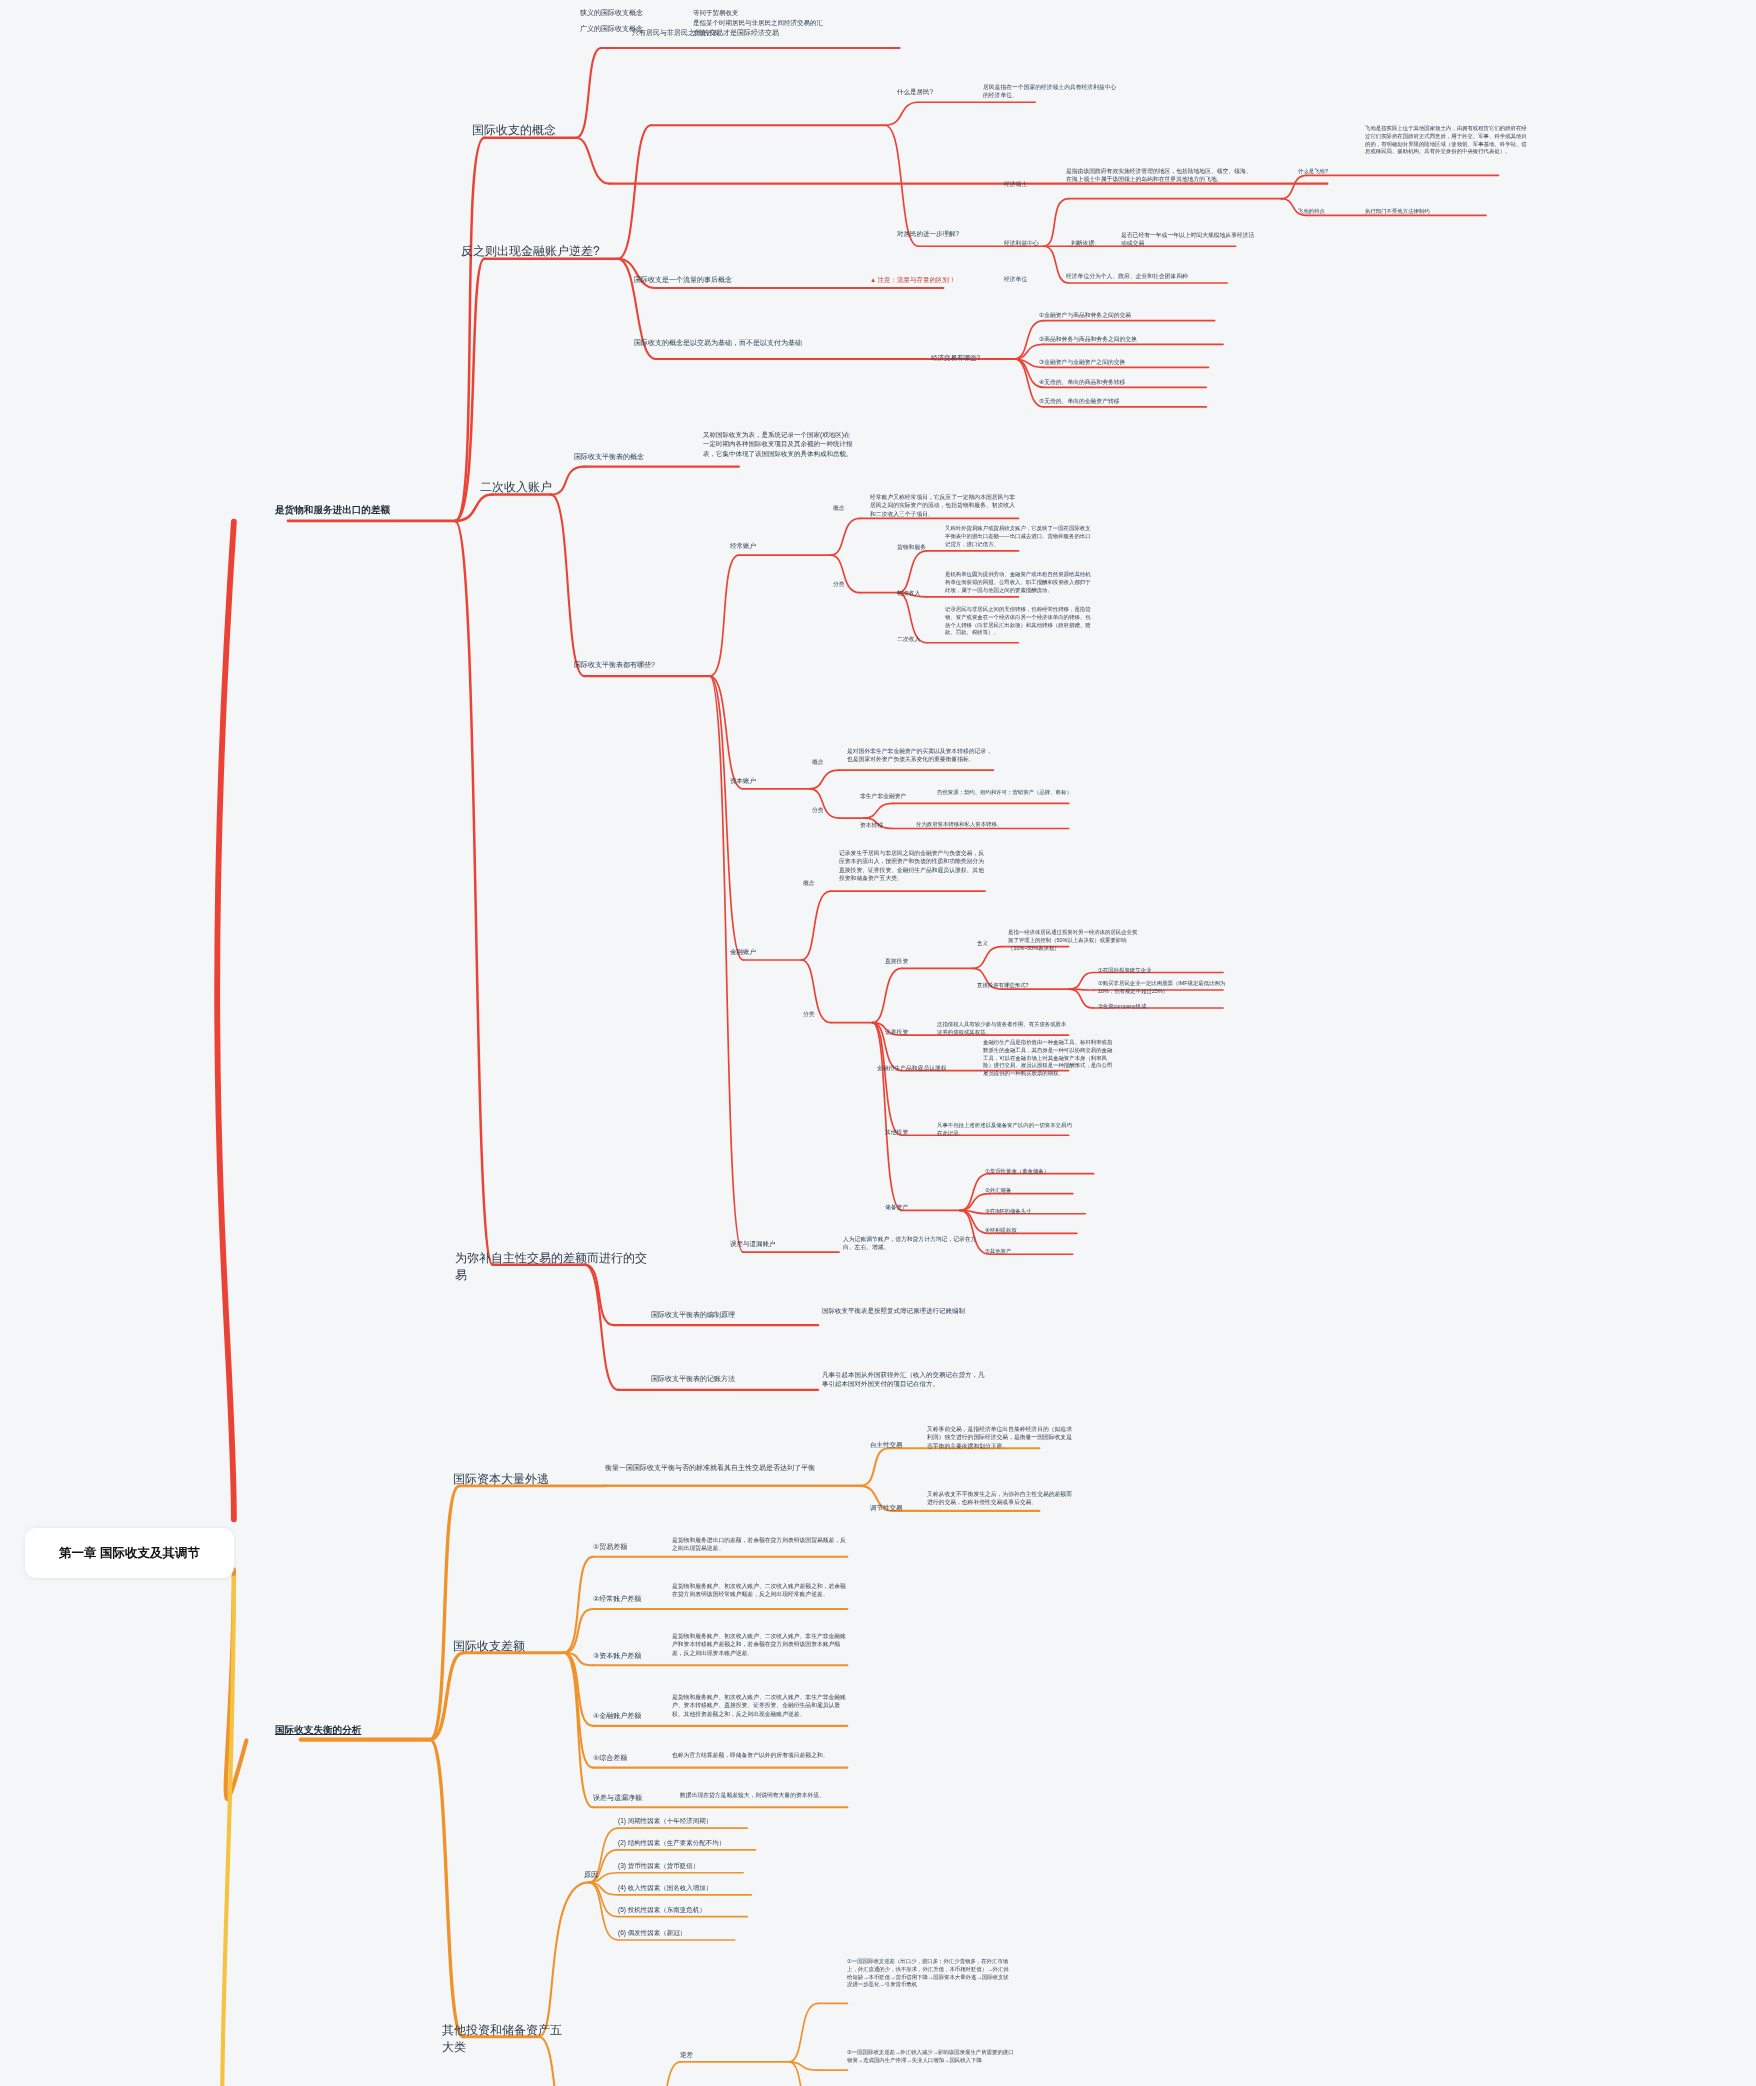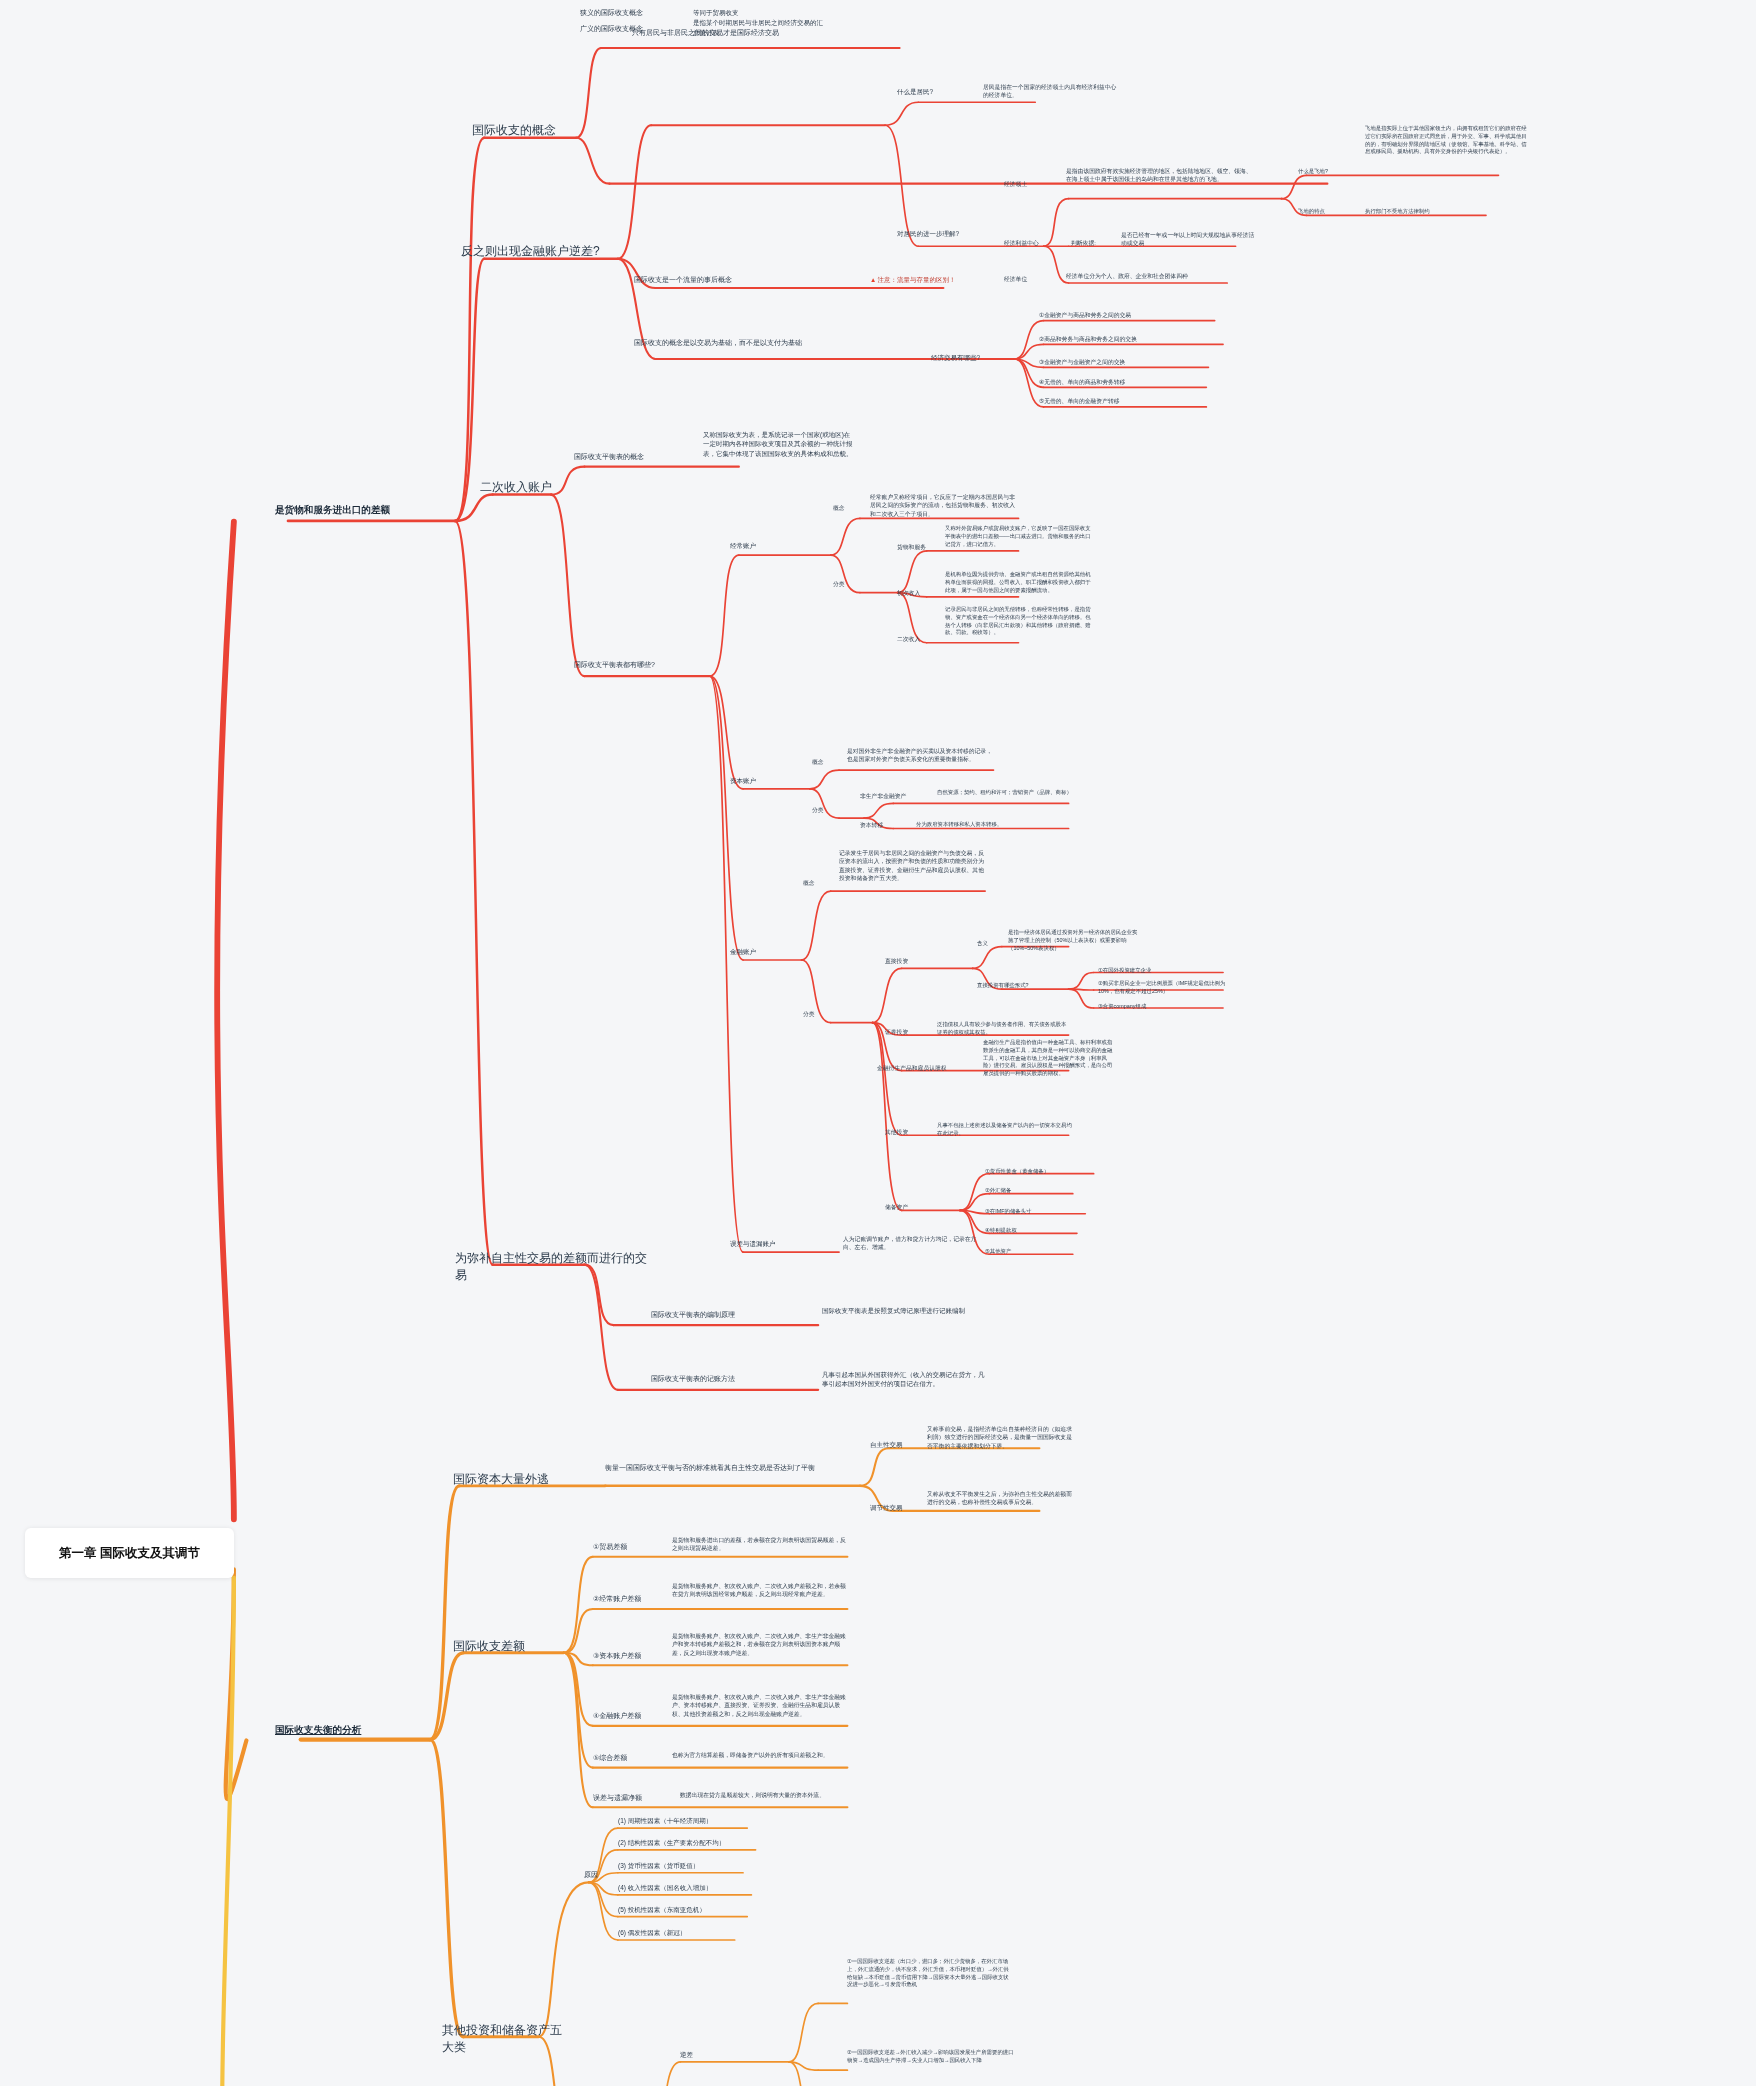--- a/index.html
+++ b/index.html
@@ -256,21 +256,21 @@
       <path d="M1620 6650 C 1660 6650, 1640 6790, 1700 6790" stroke="#f5c342" stroke-width="5"></path>
       <path d="M1700 6480 H 1930" stroke="#f5c342" stroke-width="5"></path>
       <path d="M1700 6790 H 1830" stroke="#f5c342" stroke-width="5"></path>
       <path d="M1830 6790 C 1870 6790, 1850 6690, 1910 6690" stroke="#f5c342" stroke-width="5"></path>
       <path d="M1830 6790 C 1870 6790, 1850 6870, 1910 6870" stroke="#f5c342" stroke-width="5"></path>
       <path d="M1910 6690 H 1930" stroke="#f5c342" stroke-width="5"></path>
       <path d="M1910 6870 H 1930" stroke="#f5c342" stroke-width="5"></path>
     </g>
   </svg>
 
-  <div class="node root" style="left:25px;top:1528px;width:209px;height:50px;">
+  <div class="node root" style="left:25px;top:1528px;width:209px;height:50px;border-radius:11px;">
     <span class="txt">第一章 国际收支及其调节</span>
   </div>
 
   <div class="node l1" style="left:275px;top:503px;width:184px;">
     <span class="txt">是货物和服务进出口的差额</span>
   </div>
 
   <div class="node l2" style="left:472px;top:122px;width:109px;">
     <span class="txt">国际收支的概念</span>
   </div>

